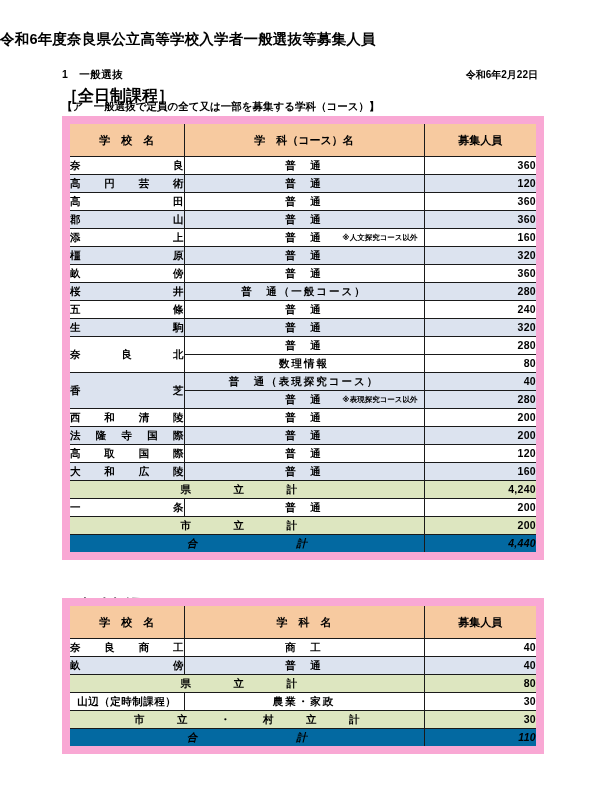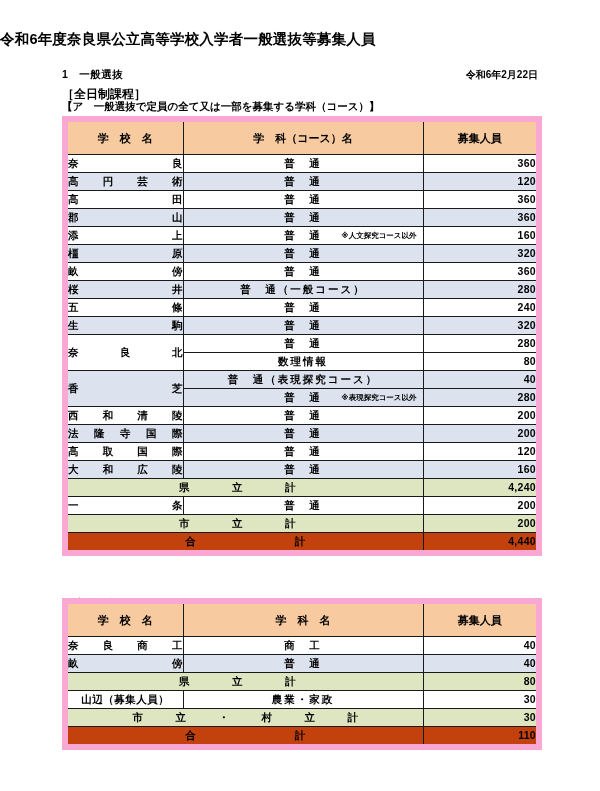--- a/index.html
+++ b/index.html
@@ -50,42 +50,42 @@
     letter-spacing: 0.5px;
   }
   .section-date {
     font-size: 10px;
     font-weight: bold;
   }
 
   .course-label {
     position: absolute;
     left: 62px;
-    font-size: 12px;
+    font-size: 16px;
     font-weight: bold;
     white-space: nowrap;
   }
   .course-label.lbl-a { top: 86px; }
   .course-label.lbl-b { top: 100px; font-size: 10.5px; }
   .course-label.lbl-c { top: 580px; margin-top: 16px; }
 
   
   .tbl-wrap {
     position: absolute;
     left: 62px;
     width: 476px;
   }
   .tbl-wrap.t1 { top: 116px; }
   .tbl-wrap.t2 { top: 598px; }
 
   table.grid {
     border-collapse: collapse;
     width: 476px;
     table-layout: fixed;
-    border: 6px solid #f9a8d4;
+    border: 8px solid #f9a8d4;
   }
   table.grid td, table.grid th {
     border: 1px solid #1a1a1a;
     font-size: 10.5px;
     font-weight: bold;
     padding: 0;
     height: 17px;
     line-height: 17px;
     overflow: hidden;
     white-space: nowrap;
@@ -143,21 +143,21 @@
   
   tr.alt td { background: #dce3ef; }
   tr.plain td { background: #ffffff; }
 
   
   td.merged-top { border-bottom: 1px solid #8a8a8a; }
   td.span2 { vertical-align: middle; }
 
   
   tr.subtotal td { background: #dde6c0; }
-  tr.total td { background: #c2410c; }
+  tr.total td { background: #0369a1; font-style: italic; }
   .cell-total-label {
     text-align: center;
     letter-spacing: 16px;
     padding-left: 16px;
     font-weight: bold;
   }
   .cell-total-label.wide { letter-spacing: 11px; padding-left: 11px; }
   .cell-total-label.grand { letter-spacing: 26px; padding-left: 26px; }
 </style>
 </head>
@@ -434,21 +434,21 @@
             </td>
             <td class="cell-dept"><span class="dept-text">普　通</span></td>
             <td class="cell-num">40</td>
           </tr>
           <tr class="subtotal">
             <td class="cell-total-label " colspan="2">県　立　計</td>
             <td class="cell-num">80</td>
           </tr>
           <tr class="plain">
             <td class="cell-school">
-              <span class="school-name solid">山辺（募集人員）</span>
+              <span class="school-name solid">山辺（定時制課程）</span>
             </td>
             <td class="cell-dept"><span class="dept-text">農業・家政</span></td>
             <td class="cell-num">30</td>
           </tr>
           <tr class="subtotal">
             <td class="cell-total-label wide" colspan="2">市　立　・　村　立　計</td>
             <td class="cell-num">30</td>
           </tr>
           <tr class="total">
             <td class="cell-total-label grand" colspan="2">合　　計</td>

